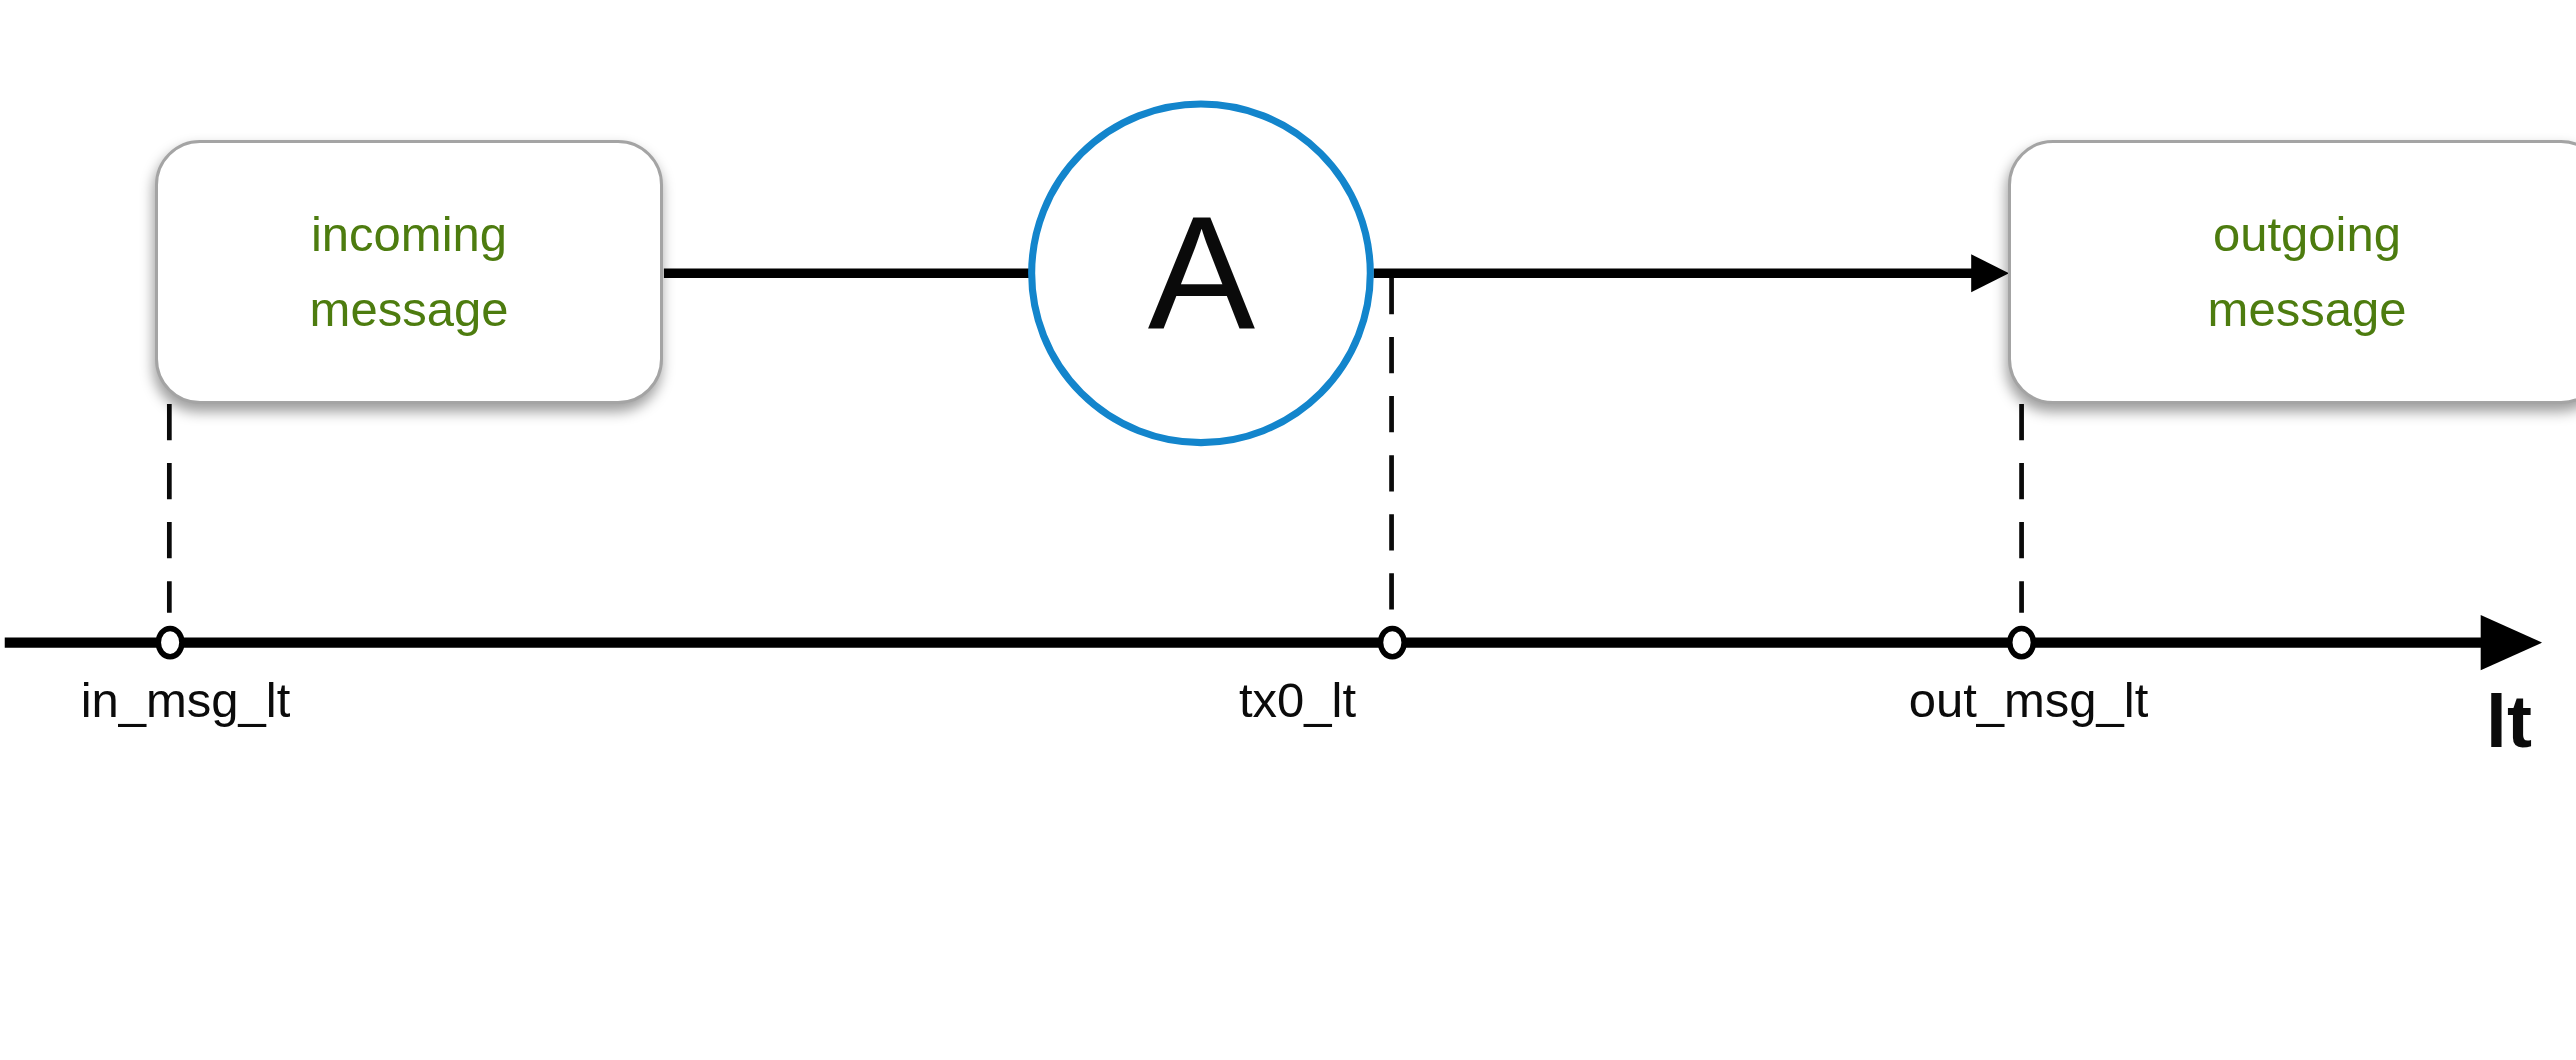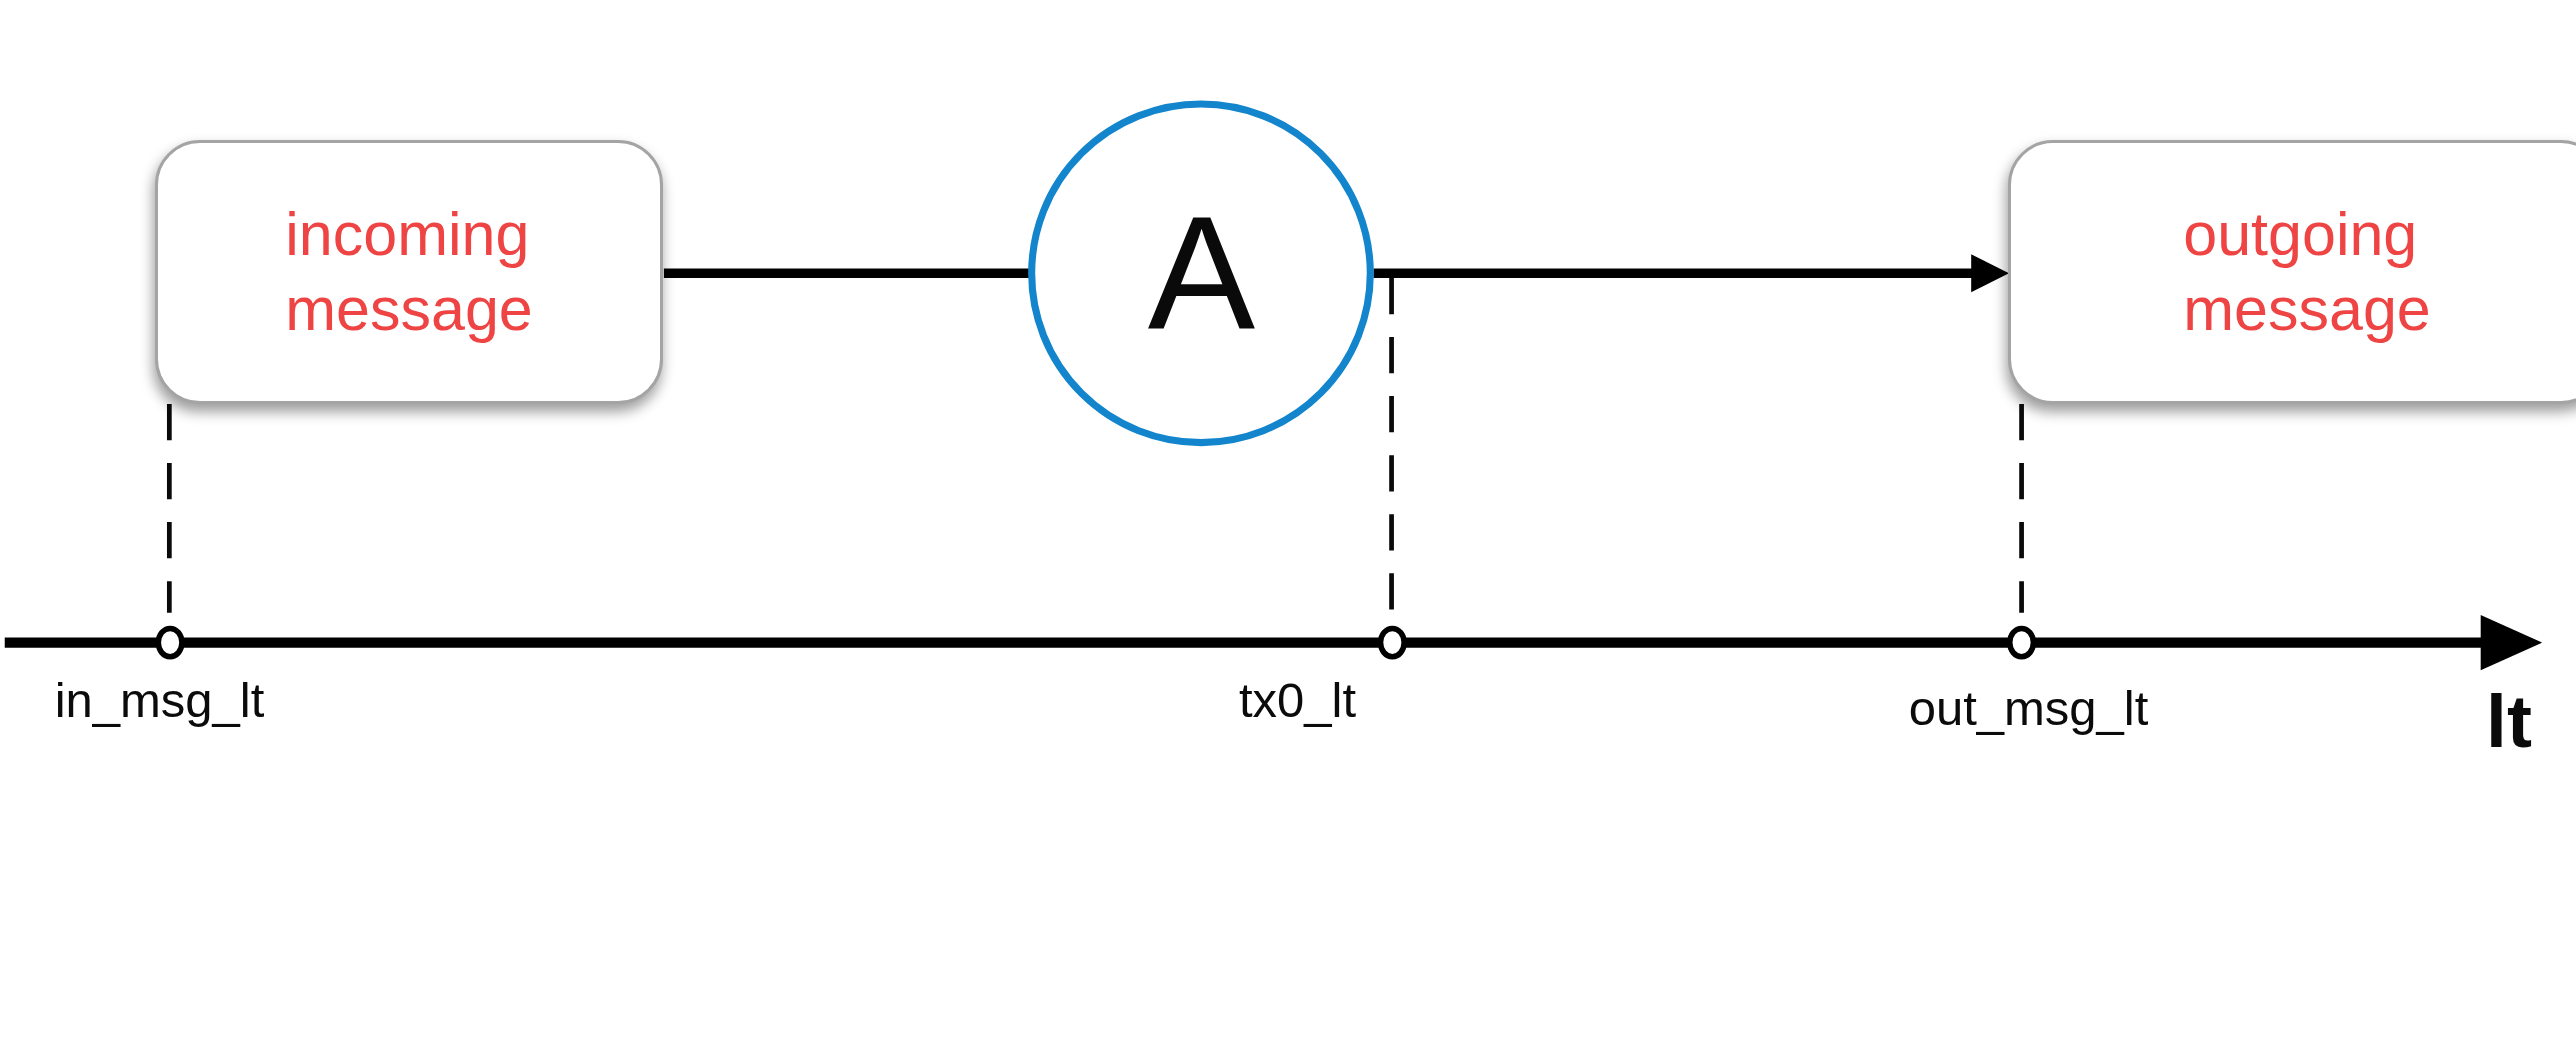--- a/index.html
+++ b/index.html
@@ -28,24 +28,24 @@
     background: #ffffff;
     border: 3.2px solid #a4a4a4;
     border-radius: 45px;
     box-shadow: -1.6px 7.9px 12.6px rgba(0,0,0,0.38);
     display: flex;
     align-items: center;
     justify-content: center;
     box-sizing: border-box;
   }
   .msg-box .box-label {
-    font-size: 61px;
+    font-size: 49px;
     line-height: 75px;
-    color: #ef4444;
-    text-align: left;
+    color: #4d7c0f;
+    text-align: center;
     white-space: pre-line;
   }
   #incoming-box { left: 155px; width: 508px; }
   #outgoing-box { left: 2008px; width: 598px; }
   #circle-a-label {
     position: absolute;
     left: 1028px;
     top: 104px;
     width: 347px;
     height: 339px;
@@ -57,23 +57,23 @@
   }
   .tl-label {
     position: absolute;
     top: 671px;
     width: 315px;
     text-align: center;
     font-size: 49px;
     line-height: 58px;
     color: #0b0b0b;
   }
-  #label-in-msg-lt  { left: 2px;  }
+  #label-in-msg-lt  { left: 28px;  }
   #label-tx0-lt     { left: 1140px; }
-  #label-out-msg-lt { left: 1871px; margin-top: 8px; }
+  #label-out-msg-lt { left: 1871px; }
   #label-lt {
     position: absolute;
     top: 682px;
     left: 2430px;
     width: 158px;
     text-align: center;
     font-size: 75px;
     line-height: 79px;
     font-weight: bold;
     color: #0b0b0b;

